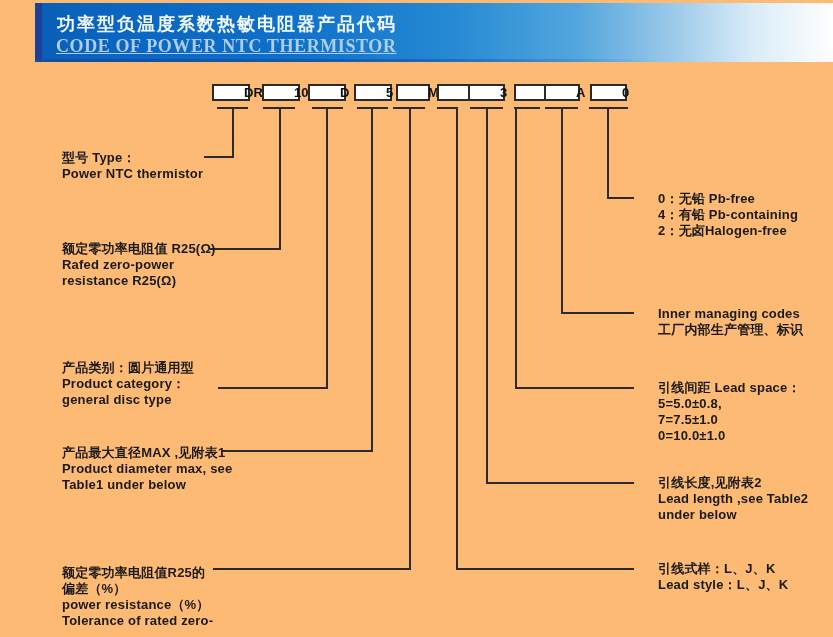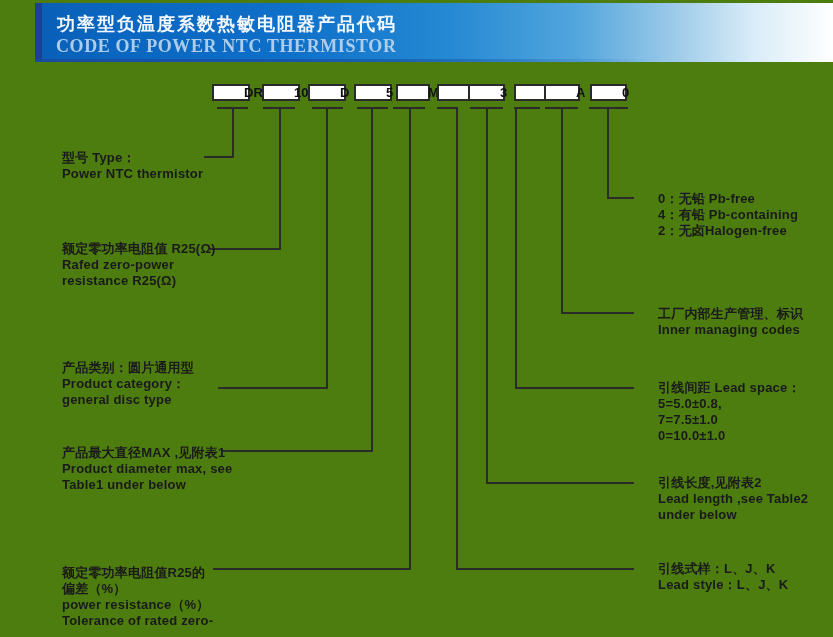--- a/index.html
+++ b/index.html
@@ -1,36 +1,37 @@
 <!DOCTYPE html>
 <html><head>
 <meta charset="utf-8">
 <style>
   html,body{margin:0;padding:0;background:#ffffff;}
   .page{
-    position:relative;width:833px;height:637px;background:#4d7c0f;overflow:hidden;
+    position:relative;width:833px;height:637px;background:#fdba74;overflow:hidden;
     font-family:"Liberation Sans","DejaVu Sans",sans-serif;font-weight:bold;color:#1f1f1f;
   }
   
   .banner{
     position:absolute;left:35px;top:3px;right:0;height:59px;
     background:linear-gradient(90deg,#0a5fb6 0%,#0a66c0 10%,#0f70c9 32%,#2589d3 52%,#53a6dd 68%,#9ccae9 80%,#d9ecf8 90%,#ffffff 100%);
   }
   .banner-stripe{position:absolute;left:0;top:0;width:7px;height:59px;background:#1d3f97;}
   .banner-bottom-edge{
     position:absolute;left:0;bottom:0;height:3px;width:100%;
     background:linear-gradient(90deg,rgba(24,74,158,.85) 0%,rgba(24,74,158,.55) 45%,rgba(24,74,158,0) 78%);
   }
   .title-zh{
     position:absolute;left:22px;top:9px;font-size:18px;letter-spacing:2px;color:#f2f8ff;
     font-family:"Liberation Sans","DejaVu Sans",sans-serif;
   }
   .title-en{
     position:absolute;left:21px;top:33px;font-size:18px;letter-spacing:.6px;color:#aecdea;
     font-family:"Liberation Serif","DejaVu Serif",serif;
+    text-decoration:underline;
   }
   
   .code-box{
     position:absolute;top:84px;height:17px;box-sizing:border-box;border:2px solid #2a2a2a;
     background:#fff;font-size:13px;line-height:13px;text-align:center;color:#111;padding-left:30px;
   }
   
   .hline,.vline{position:absolute;background:#2b2b2b;}
   .hline{height:2px;}
   .vline{width:2px;}
@@ -120,22 +121,22 @@
     <div>power resistance（%）</div>
     <div>Tolerance of rated zero-</div>
   </div>
 
   <div class="label right" style="top:191px">
     <div>0：无铅 Pb-free</div>
     <div>4：有铅 Pb-containing</div>
     <div>2：无卤Halogen-free</div>
   </div>
   <div class="label right" style="top:306px">
+    <div>Inner managing codes</div>
     <div>工厂内部生产管理、标识</div>
-    <div>Inner managing codes</div>
   </div>
   <div class="label right" style="top:380px">
     <div>引线间距 Lead space：</div>
     <div>5=5.0±0.8,</div>
     <div>7=7.5±1.0</div>
     <div>0=10.0±1.0</div>
   </div>
   <div class="label right" style="top:475px">
     <div>引线长度,见附表2</div>
     <div>Lead length ,see Table2</div>

